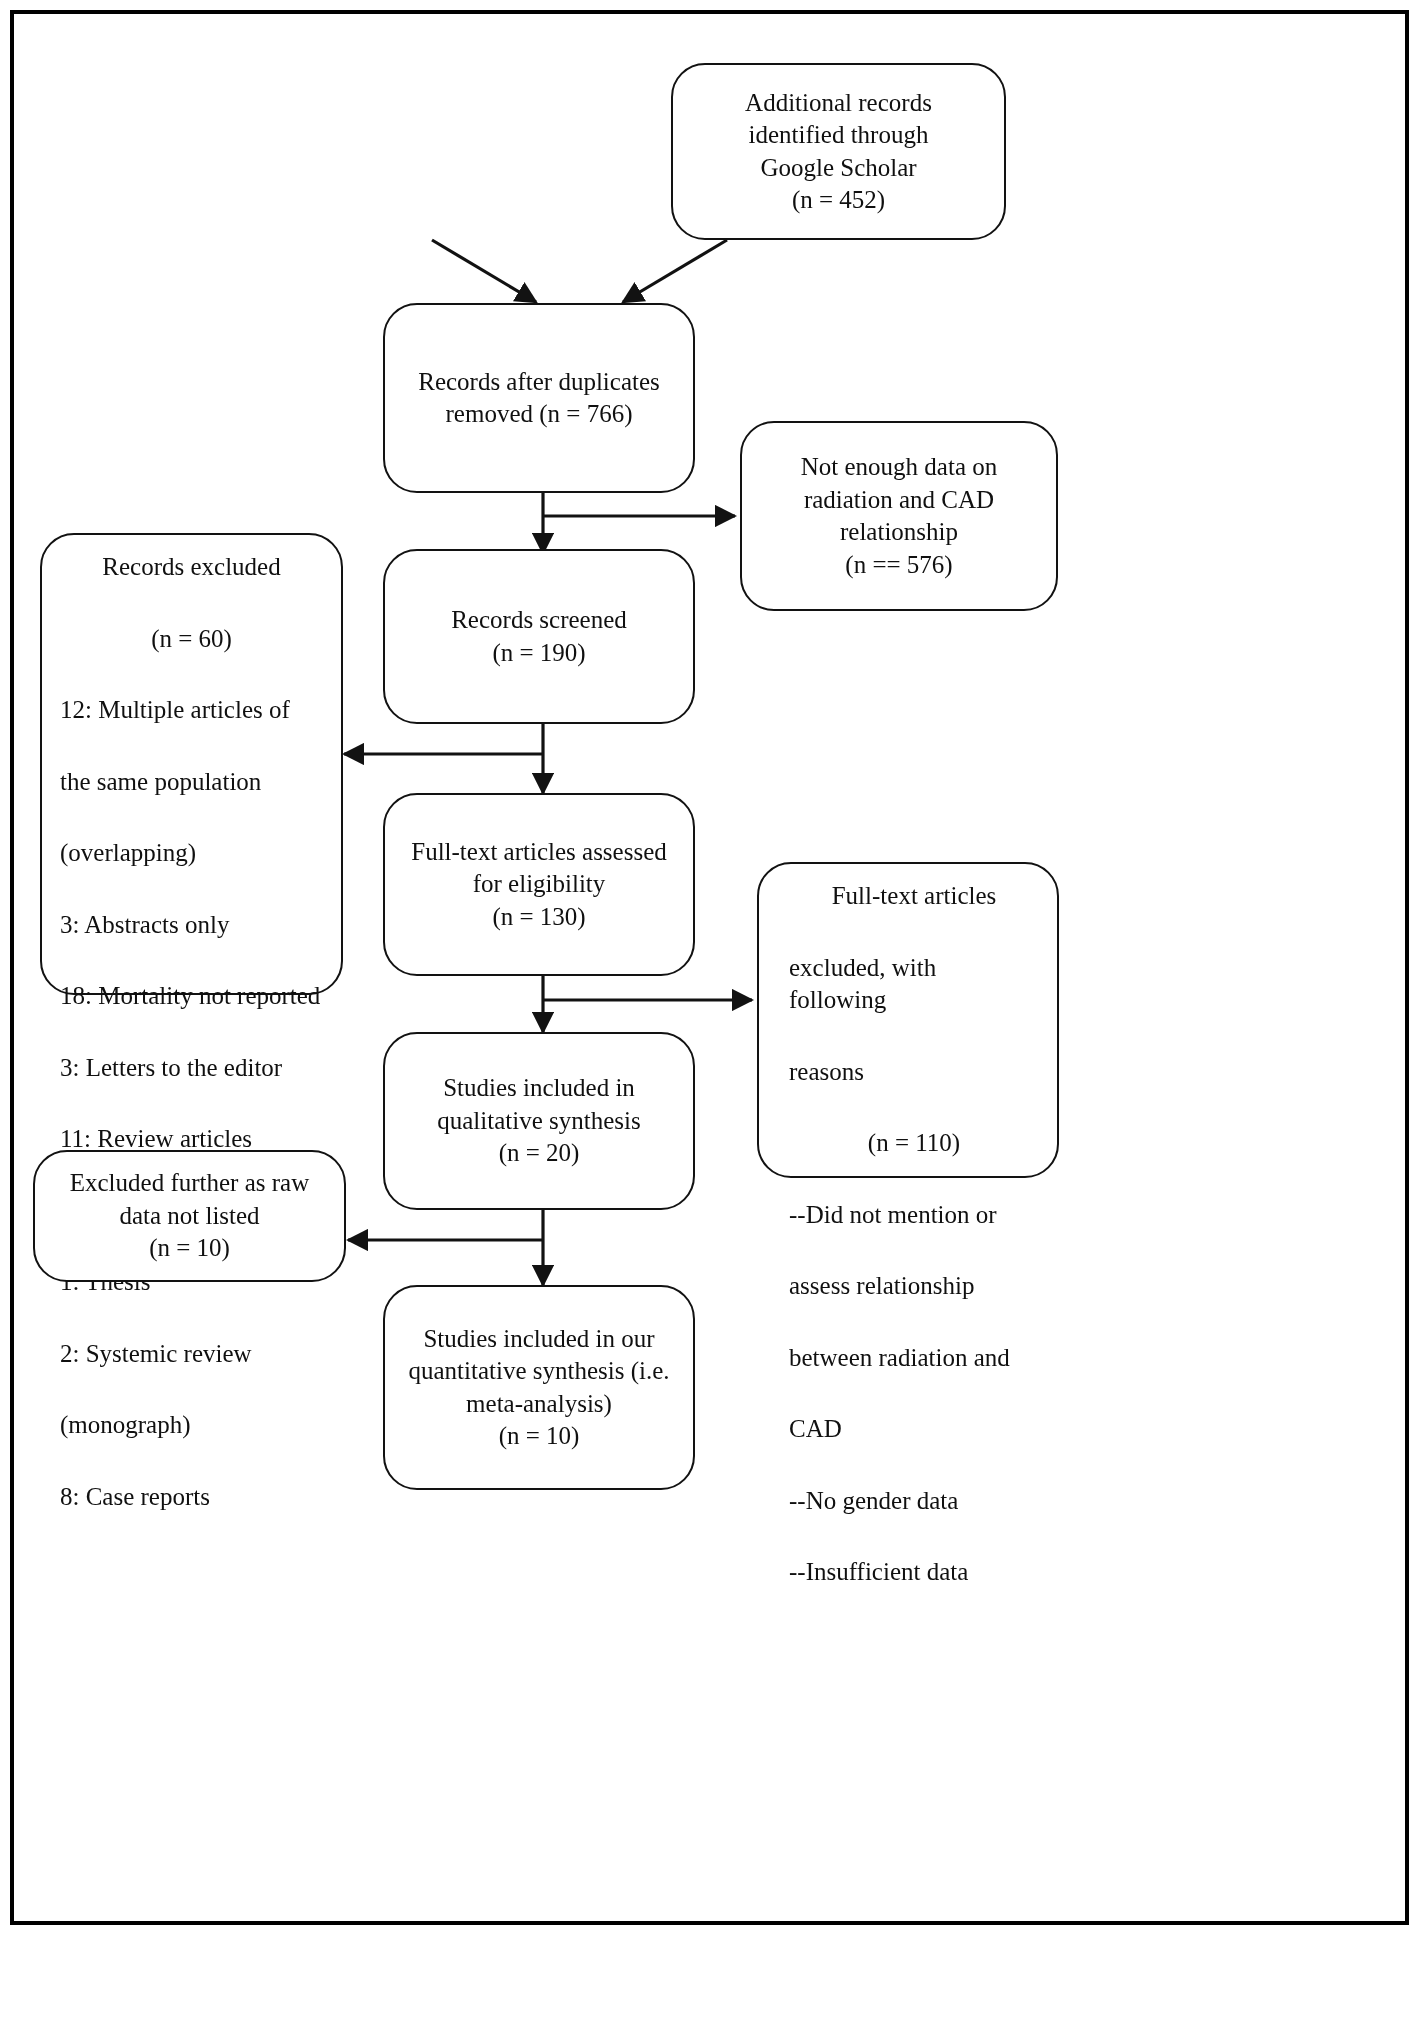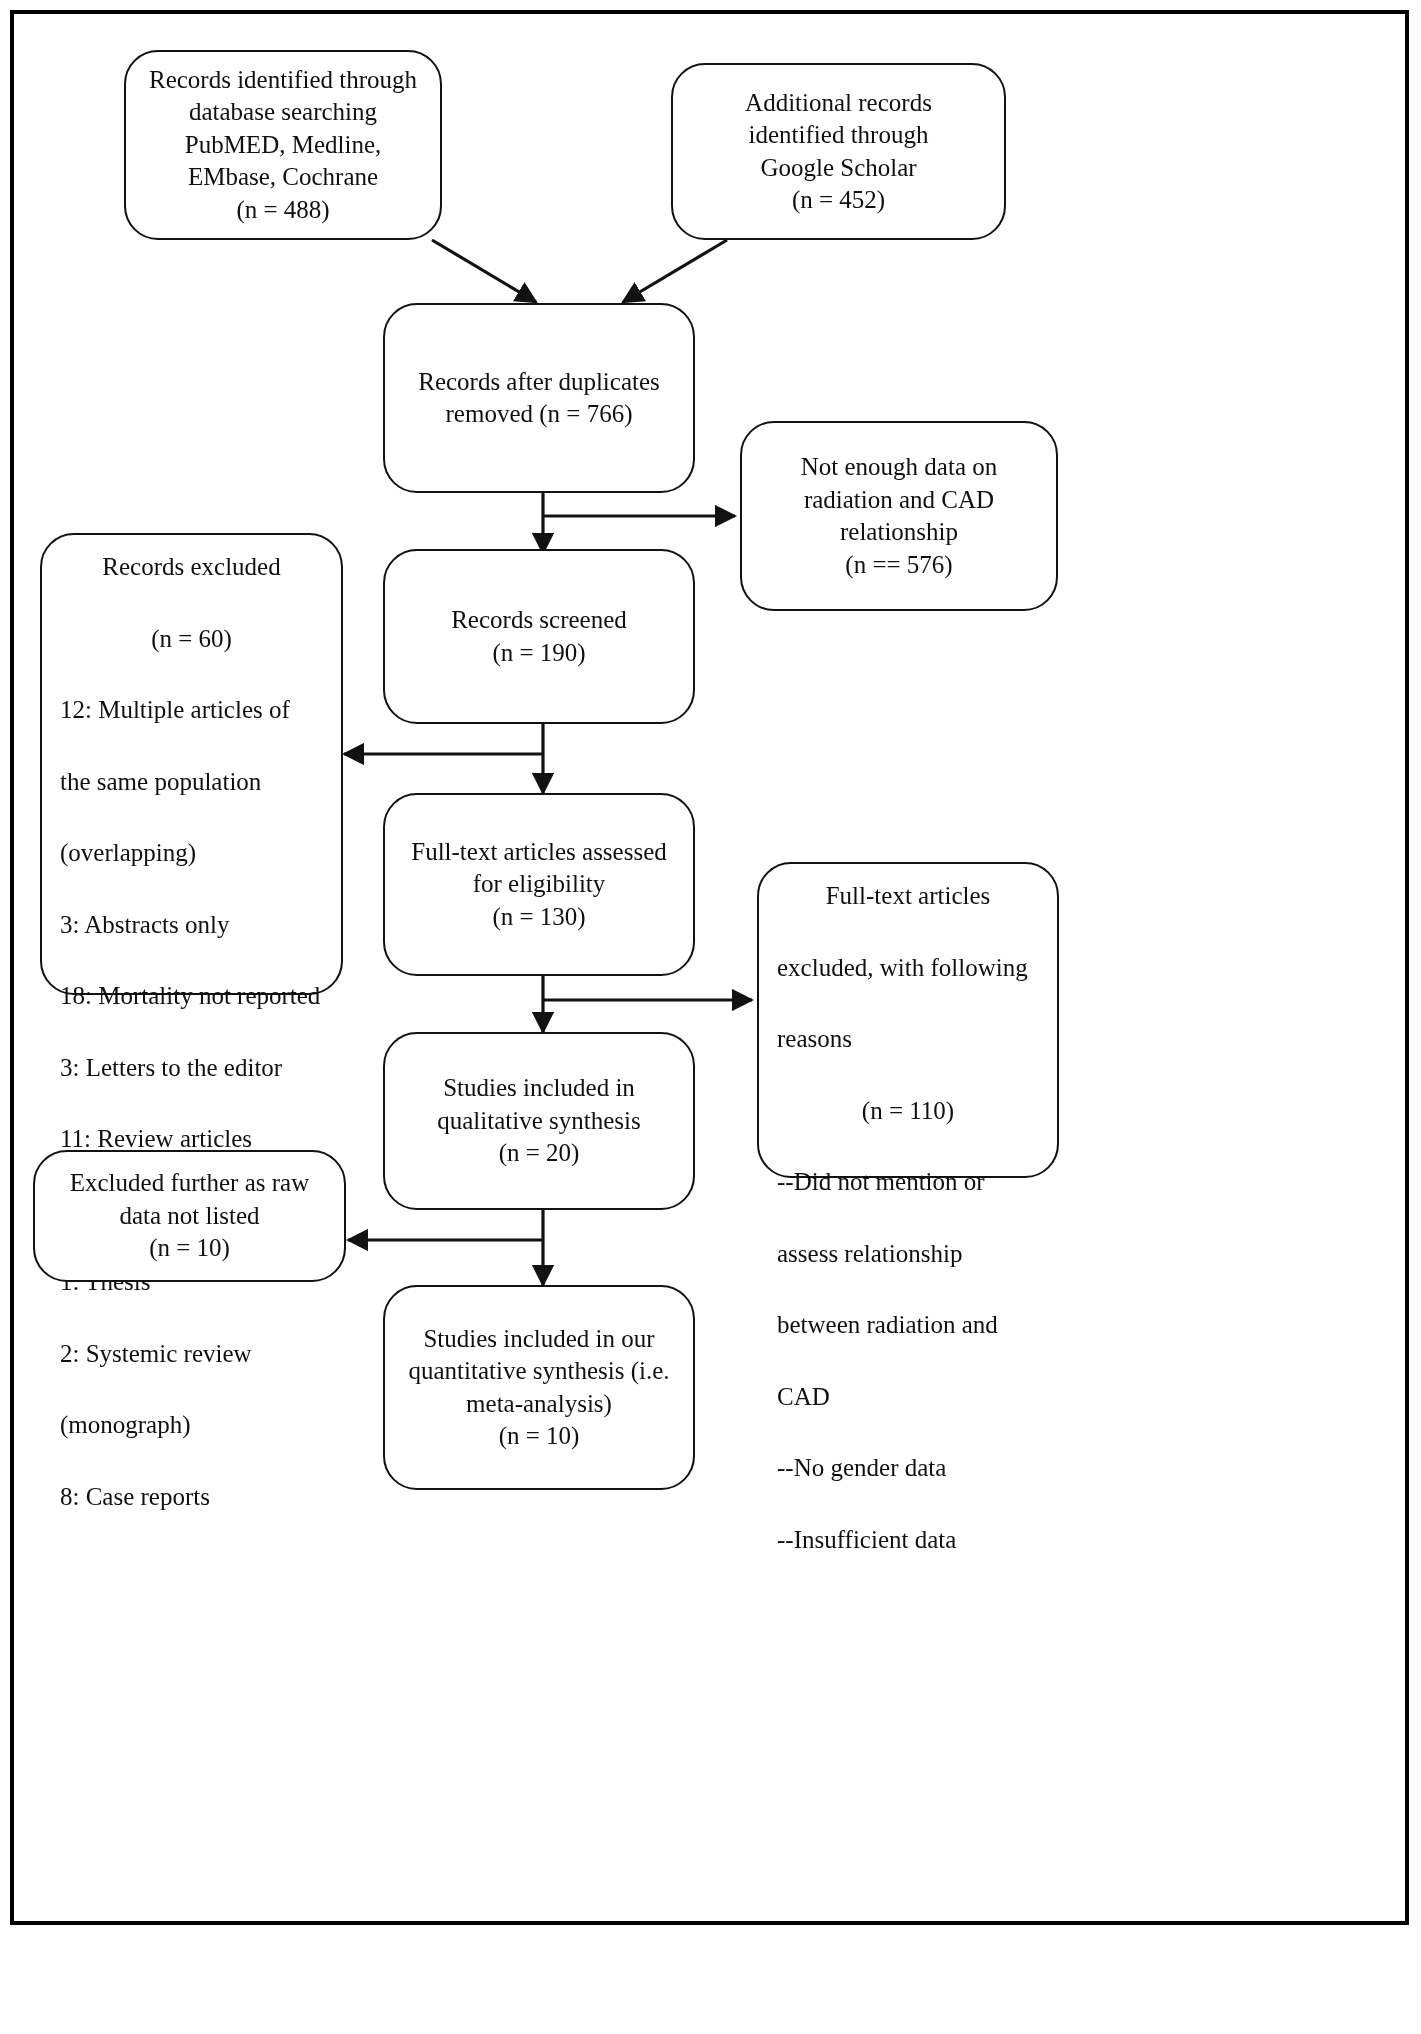--- a/index.html
+++ b/index.html
@@ -106,27 +106,20 @@
       <line x1="543" y1="754" x2="344" y2="754" marker-end="url(#arrow)"></line>
 
       <line x1="543" y1="975" x2="543" y2="1032" marker-end="url(#arrow)"></line>
       <line x1="543" y1="1000" x2="752" y2="1000" marker-end="url(#arrow)"></line>
 
       <line x1="543" y1="1210" x2="543" y2="1285" marker-end="url(#arrow)"></line>
       <line x1="543" y1="1240" x2="348" y2="1240" marker-end="url(#arrow)"></line>
     </g>
   </svg>
 
-  <div class="node center" style="left:124px; top:50px; width:318px; height:190px;">
-    <span class="line">Records identified through</span>
-    <span class="line">database searching</span>
-    <span class="line">PubMED, Medline,</span>
-    <span class="line">EMbase, Cochrane</span>
-    <span class="line">(n = 488)</span>
-  </div>
 
   <div class="node center" style="left:671px; top:63px; width:335px; height:177px;">
     <span class="line">Additional records</span>
     <span class="line">identified through</span>
     <span class="line">Google Scholar</span>
     <span class="line">(n = 452)</span>
   </div>
 
   <div class="node center" style="left:383px; top:303px; width:312px; height:190px;">
     <span class="line">Records after duplicates</span>
@@ -161,21 +154,21 @@
     <span class="line">(monograph)</span>
     <span class="line">8: Case reports</span>
   </div>
 
   <div class="node center" style="left:383px; top:793px; width:312px; height:183px;">
     <span class="line">Full-text articles assessed</span>
     <span class="line">for eligibility</span>
     <span class="line">(n = 130)</span>
   </div>
 
-  <div class="node listbox" style="left:757px; top:862px; width:302px; height:316px;">
+  <div class="node listbox" style="left:757px; top:862px; width:302px; height:316px;padding-left:12px;">
     <span class="line ctr">Full-text articles</span>
     <span class="line">excluded, with following</span>
     <span class="line">reasons</span>
     <span class="line ctr">(n = 110)</span>
     <span class="line">--Did not mention or</span>
     <span class="line">assess relationship</span>
     <span class="line">between radiation and</span>
     <span class="line">CAD</span>
     <span class="line">--No gender data</span>
     <span class="line">--Insufficient data</span>

